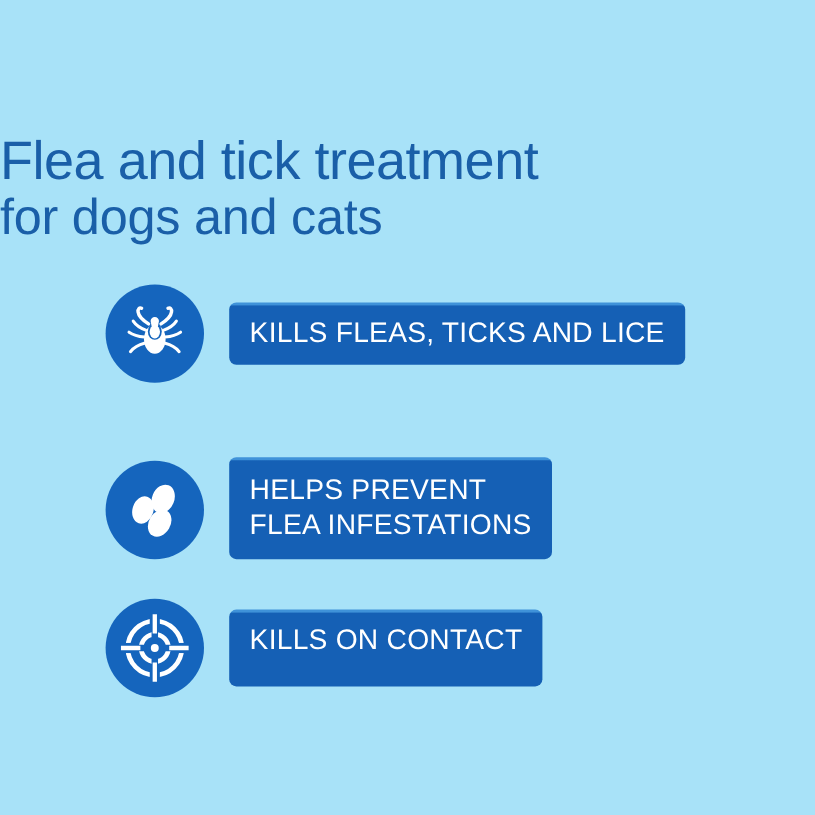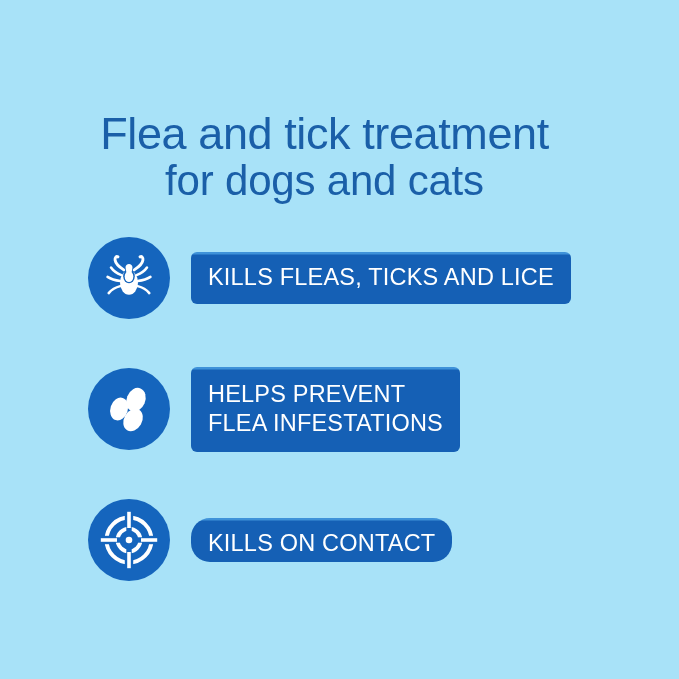--- a/index.html
+++ b/index.html
@@ -22,22 +22,20 @@
     background: #a8e2f8;
     box-sizing: border-box;
   }
 
   
   .heading-block {
     position: absolute;
     left: 0;
     top: 108px;
     width: 579px;
-    text-align: center;
-    margin-left: 35px;
   }
 
   .headline {
     margin: 0;
     font-family: "Liberation Sans", sans-serif;
     font-size: 45px;
     font-weight: 400;
     letter-spacing: -0.4px;
     line-height: 52px;
     color: #1a5fa8;
@@ -103,23 +101,23 @@
     white-space: nowrap;
   }
 
   .feature-banner .line {
     display: block;
   }
 
   
   #row-1 .feature-banner { padding-top: 11px; padding-bottom: 12px; }
   #row-2 .feature-banner { padding-top: 13px; padding-bottom: 14px; }
-  #row-3 .feature-banner { padding-top: 11px; padding-bottom: 4px; border-radius: 19px; }
-
-  #row-2 { height: 114px; }
+  #row-3 .feature-banner { padding-top: 11px; padding-bottom: 24px; }
+
+  #row-2 { height: 114px; align-items: flex-end; }
 </style>
 </head>
 <body>
 
 <div id="infographic">
 
   <div class="heading-block">
     <h1 class="headline">Flea and tick treatment</h1>
     <h2 class="subheadline">for dogs and cats</h2>
   </div>

